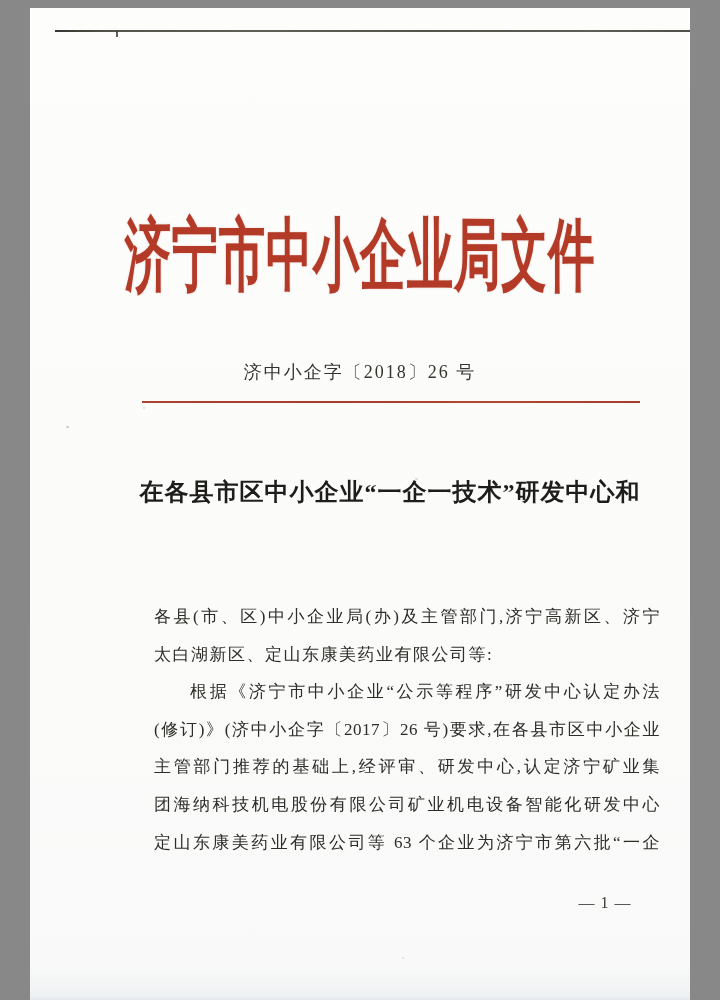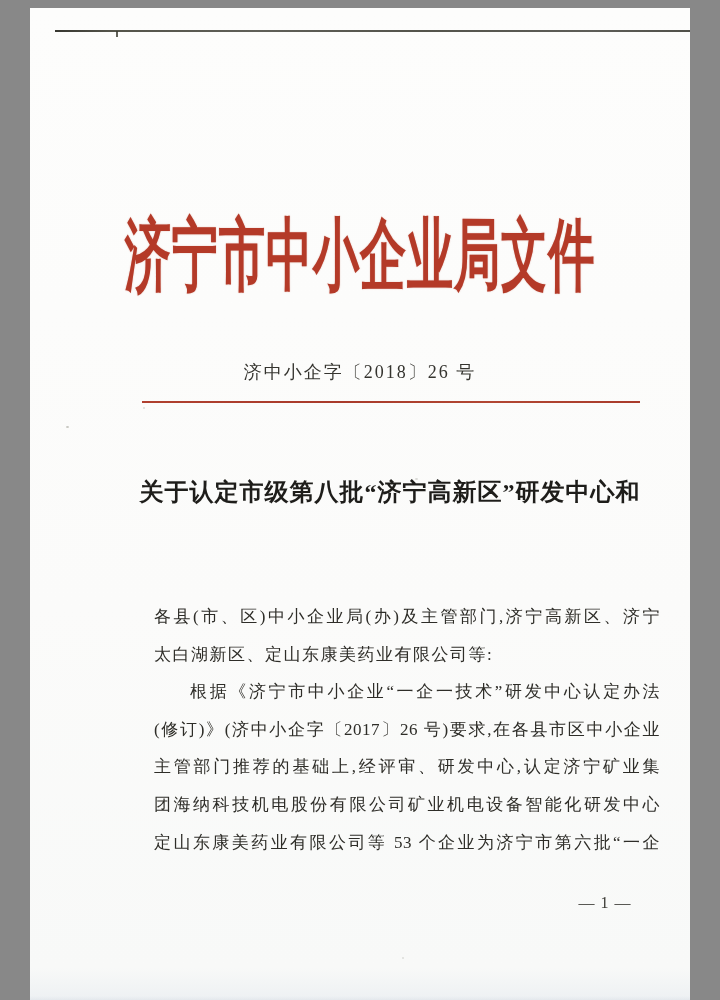--- a/index.html
+++ b/index.html
@@ -108,28 +108,28 @@
   <div class="speck s3"></div>
   <div class="speck s4"></div>
 
   <div class="agency-title">济宁市中小企业局文件</div>
 
   <div class="doc-number">济中小企字〔2018〕26 号</div>
 
   <div class="red-divider"></div>
 
   <div class="notice-title">
-    <div>关于认定市级第八批“济宁高新区”研发中心和</div>
+    <div>在各县市区中小企业“一企一技术”研发中心和</div>
   </div>
 
   <div class="body-block">
     <div class="body-line">各县(市、区)中小企业局(办)及主管部门,济宁高新区、济宁</div>
     <div class="body-line endline">太白湖新区、定山东康美药业有限公司等:</div>
-    <div class="body-line indented">根据《济宁市中小企业“一企一技术”研发中心认定办法</div>
+    <div class="body-line indented">根据《济宁市中小企业“公示等程序”研发中心认定办法</div>
     <div class="body-line">(修订)》(济中小企字〔2017〕26 号)要求,在各县市区中小企业</div>
     <div class="body-line">主管部门推荐的基础上,经评审、研发中心,认定济宁矿业集</div>
     <div class="body-line">团海纳科技机电股份有限公司矿业机电设备智能化研发中心</div>
-    <div class="body-line">定山东康美药业有限公司等 53 个企业为济宁市第六批“一企</div>
+    <div class="body-line">定山东康美药业有限公司等 63 个企业为济宁市第六批“一企</div>
   </div>
 
   <div class="page-number">— 1 —</div>
 
 </div>
 
 </body></html>

